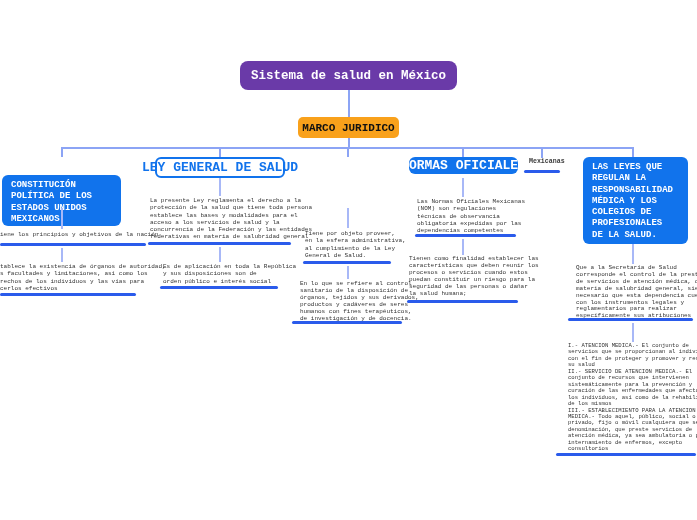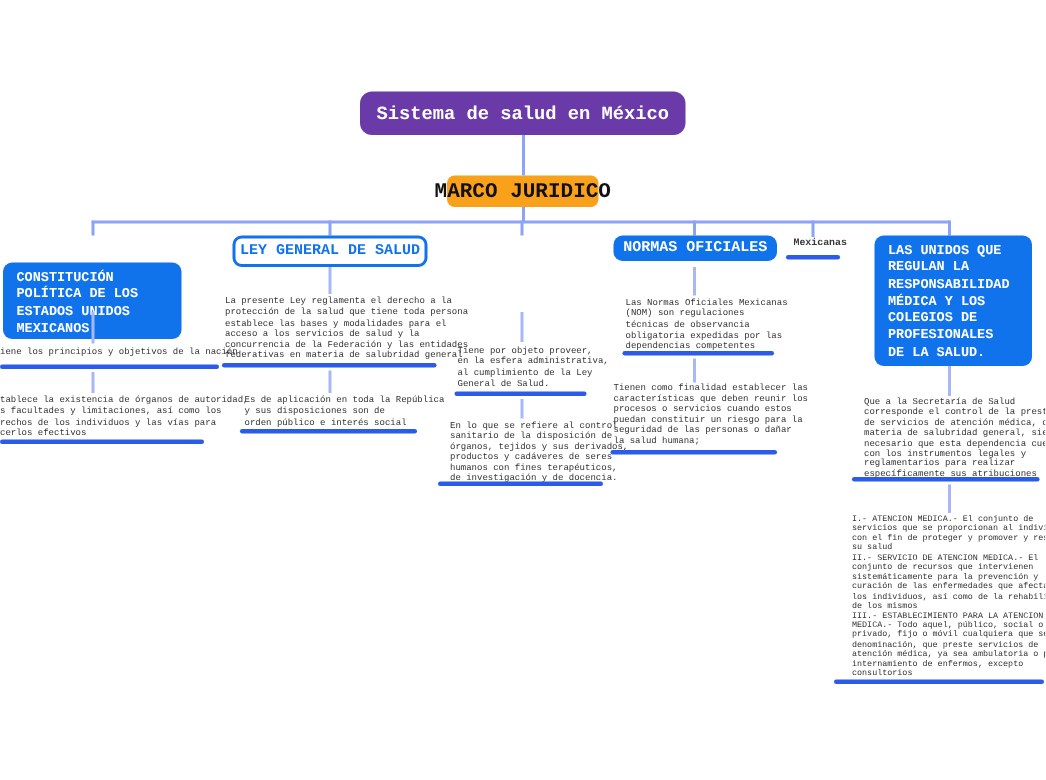--- a/index.html
+++ b/index.html
@@ -3,27 +3,27 @@
 <meta charset="utf-8">
 <style>
   html,body{margin:0;padding:0;background:#fff;}
   .canvas{position:relative;width:697px;height:520px;background:#ffffff;overflow:hidden;
           font-family:Liberation Mono, monospace;}
   
   .box{position:absolute;background:#1173EC;color:#ffffff;font-weight:bold;
        border-radius:6px;padding:5px 9px;white-space:pre-line;font-size:9px;line-height:11.4px;
        box-sizing:border-box;}
   .box.center{display:flex;align-items:center;justify-content:center;padding:0 6px;
-       white-space:nowrap;font-size:10px;}
+       white-space:nowrap;font-size:13px;}
   .outline{background:#ffffff;color:#1173EC;border:2px solid #1173EC;}
   .title{position:absolute;left:240px;top:61px;width:217px;height:29px;background:#6A3AA8;
        color:#fff;font-weight:bold;font-size:12.5px;border-radius:8px;display:flex;
        align-items:center;justify-content:center;white-space:nowrap;}
   .root{position:absolute;left:298px;top:117px;width:101px;height:21px;background:#F9A11B;
-       color:#111;font-weight:bold;font-size:14px;border-radius:5px;display:flex;
+       color:#111;font-weight:bold;font-size:11px;border-radius:5px;display:flex;
        align-items:center;justify-content:center;white-space:nowrap;}
   
   .vc{position:absolute;width:2px;background:#8CA4F5;}
   .vc.lite{width:1.5px;background:#A8B8F7;}
   .hc{position:absolute;height:2px;background:#8CA4F5;border-radius:2px;}
   
   .note{position:absolute;color:#333333;font-size:6px;line-height:7.25px;white-space:pre;}
   .note.lh69{line-height:6.9px;}
   .note.small{font-size:5.6px;line-height:6.45px;}
   .ul{position:absolute;height:3px;background:#2A5BEB;border-radius:2px;}
@@ -105,21 +105,21 @@
 características que deben reunir los
 procesos o servicios cuando estos
 puedan constituir un riesgo para la
 seguridad de las personas o dañar
 la salud humana;</div>
   <div class="ul" style="left:407px;top:300px;width:111px;"></div>
 
   <div class="subtopic">Mexicanas</div>
   <div class="ul" style="left:524px;top:170px;width:36px;"></div>
 
-  <div class="box" style="left:583px;top:157px;width:105px;height:87px;line-height:11.3px;">LAS UNIDOS QUE
+  <div class="box" style="left:583px;top:157px;width:105px;height:87px;line-height:11.3px;">LAS LEYES QUE
 REGULAN LA
 RESPONSABILIDAD
 MÉDICA Y LOS
 COLEGIOS DE
 PROFESIONALES
 DE LA SALUD.</div>
   <div class="vc lite" style="left:632px;top:244px;height:20px;"></div>
   <div class="note lh69" style="left:576px;top:265px;">Que a la Secretaría de Salud
 corresponde el control de la prestación
 de servicios de atención médica, como

